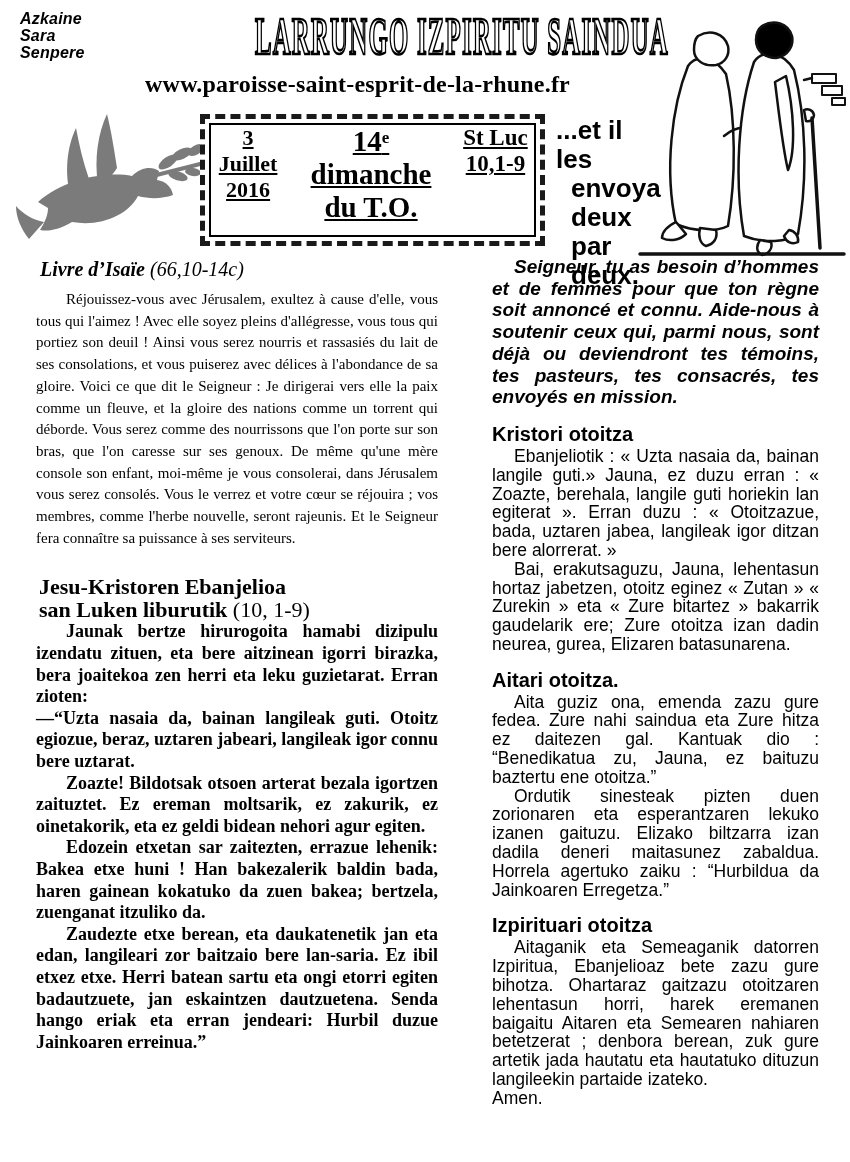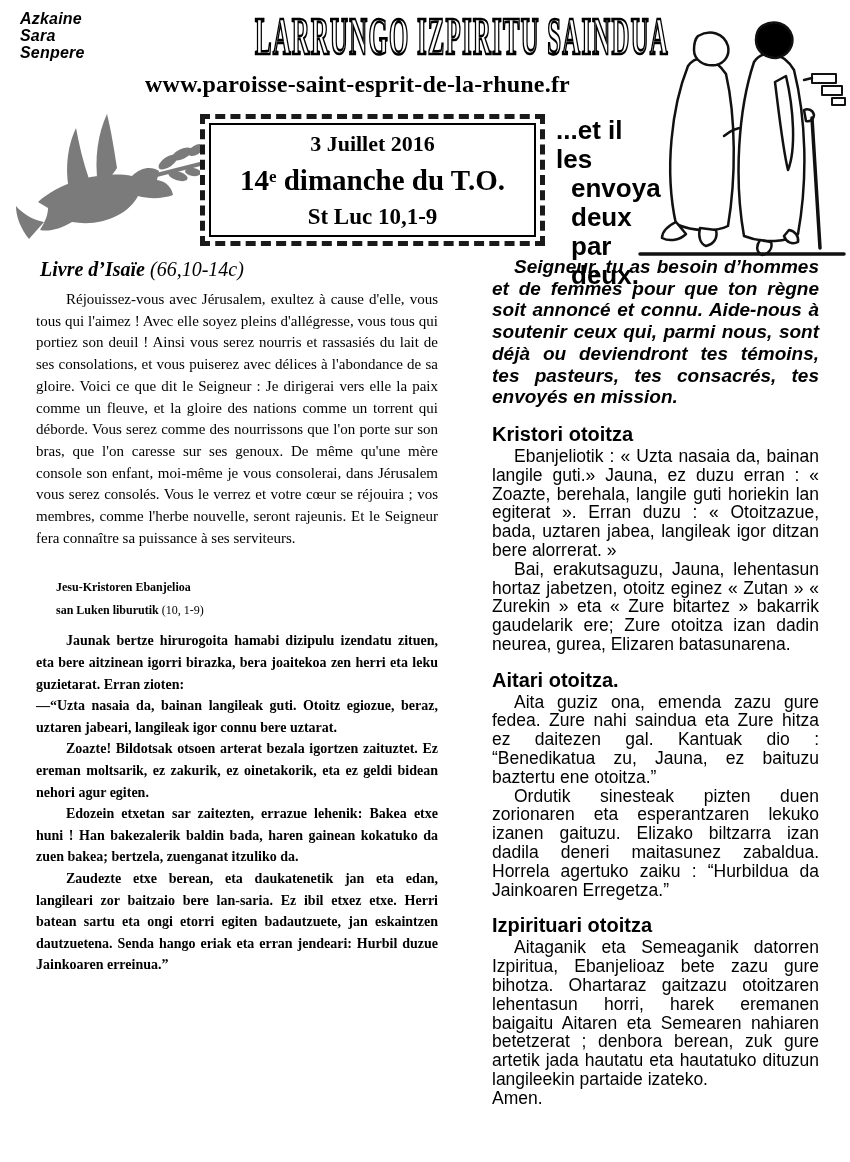--- a/index.html
+++ b/index.html
@@ -28,22 +28,22 @@
     position:absolute;left:130px;top:71px;width:455px;text-align:center;
     font-weight:bold;font-size:24px;letter-spacing:.2px;
   }
   
   .datebox{
     position:absolute;left:200px;top:114px;width:345px;height:132px;
     box-sizing:border-box;border:5px dashed #1a1a1a;padding:4px;background:#fff;
   }
   .datebox-inner{
     border:2px solid #000;width:100%;height:100%;box-sizing:border-box;
-    display:flex;flex-direction:column;justify-content:center;gap:7px;
-    text-align:center;font-weight:bold;
+    display:flex;flex-direction:row;justify-content:center;gap:7px;
+    text-align:center;font-weight:bold;text-decoration:underline;
   }
   .db-date{font-size:22px;}
   .db-sunday{font-size:29px;}
   .db-sunday sup{font-size:17px;vertical-align:8px;}
   .db-reading{font-size:23px;}
   
   .dove{position:absolute;left:10px;top:110px;}
   
   .caption{
     position:absolute;left:556px;top:116px;width:92px;
@@ -55,23 +55,23 @@
   .walkers{position:absolute;left:636px;top:18px;}
   
   .col-left{position:absolute;left:36px;top:258px;width:402px;}
   .col-right{position:absolute;left:492px;top:256px;width:327px;}
   .isaiah-head{font-size:20px;font-style:italic;margin:0 0 8px 4px;}
   .isaiah-head .t{font-weight:bold;}
   .isaiah-body{
     margin:0;font-size:15px;line-height:21.7px;
     text-align:justify;text-indent:30px;
   }
-  .gospel-head{margin:27px 0 0 20px;font-weight:bold;font-size:12px;line-height:22.5px;}
+  .gospel-head{margin:27px 0 0 3px;font-weight:bold;font-size:22px;line-height:22.5px;}
   .gospel-head .ref{font-weight:normal;}
-  .gospel-body{margin-top:9px;font-weight:bold;font-size:14px;line-height:21.6px;text-align:justify;}
+  .gospel-body{font-weight:bold;font-size:18px;line-height:21.6px;text-align:justify;}
   .gospel-body p{margin:0;text-indent:30px;}
   .gospel-body p.flush{text-indent:0;}
   .col-right{font-family:"Liberation Sans","DejaVu Sans",sans-serif;}
   .intro-prayer{
     margin:0;font-style:italic;font-weight:bold;font-size:19px;line-height:21.7px;
     text-align:justify;text-indent:22px;
   }
   .rc-section h3{margin:15px 0 2px;font-size:20px;line-height:22px;}
   .rc-section p{margin:0;font-size:17.5px;line-height:18.8px;text-align:justify;text-indent:22px;}
   .rc-section p.amen{text-indent:0;}

